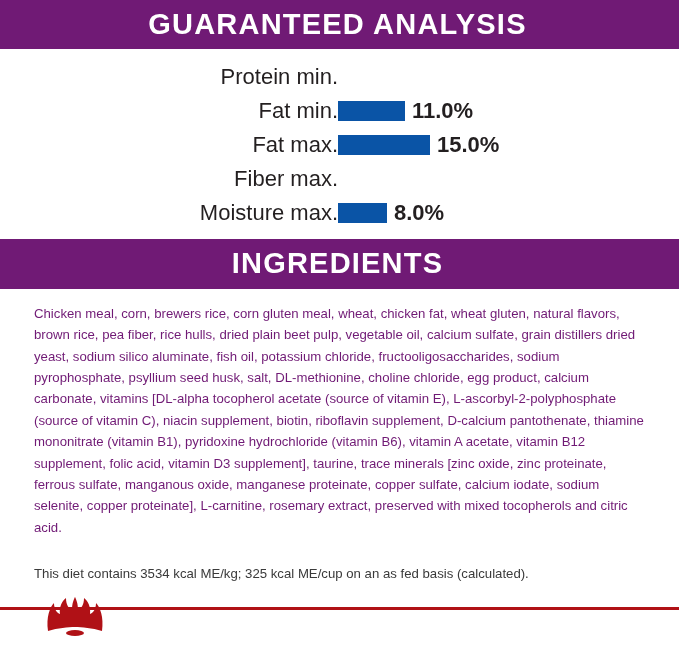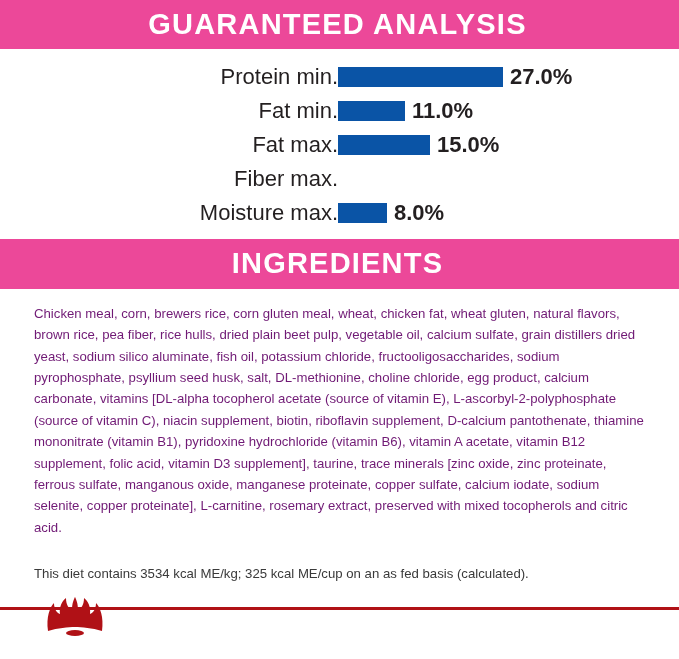--- a/index.html
+++ b/index.html
@@ -15,21 +15,21 @@
   }
 
   .page {
     width: 679px;
     height: 659px;
     position: relative;
   }
 
   
   .band {
-    background: #ec4899;
+    background: #701a75;
     color: #ffffff;
     text-align: center;
     font-size: 29px;
     font-weight: bold;
     letter-spacing: 1.2px;
     padding: 9px 4px 10px 0;
     line-height: 1.05;
   }
 
   
@@ -104,24 +104,20 @@
 </head>
 <body>
 
 <div class="page">
 
   <div class="band">GUARANTEED ANALYSIS</div>
 
   <div class="chart">
     <div class="chart-row">
       <div class="chart-label">Protein min.</div>
-      <div class="bar-wrap">
-        <div class="bar" style="width:165px"></div>
-        <div class="bar-value">27.0%</div>
-      </div>
     </div>
     <div class="chart-row">
       <div class="chart-label">Fat min.</div>
       <div class="bar-wrap">
         <div class="bar" style="width:67px"></div>
         <div class="bar-value">11.0%</div>
       </div>
     </div>
     <div class="chart-row">
       <div class="chart-label">Fat max.</div>

